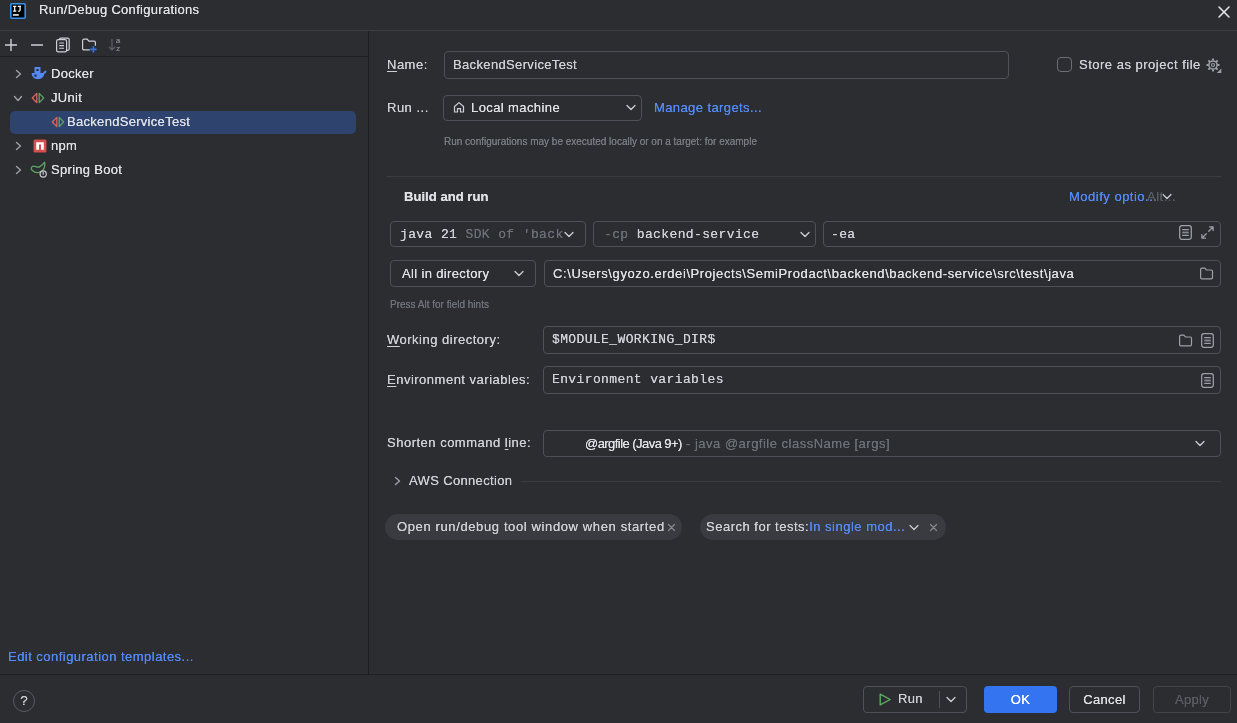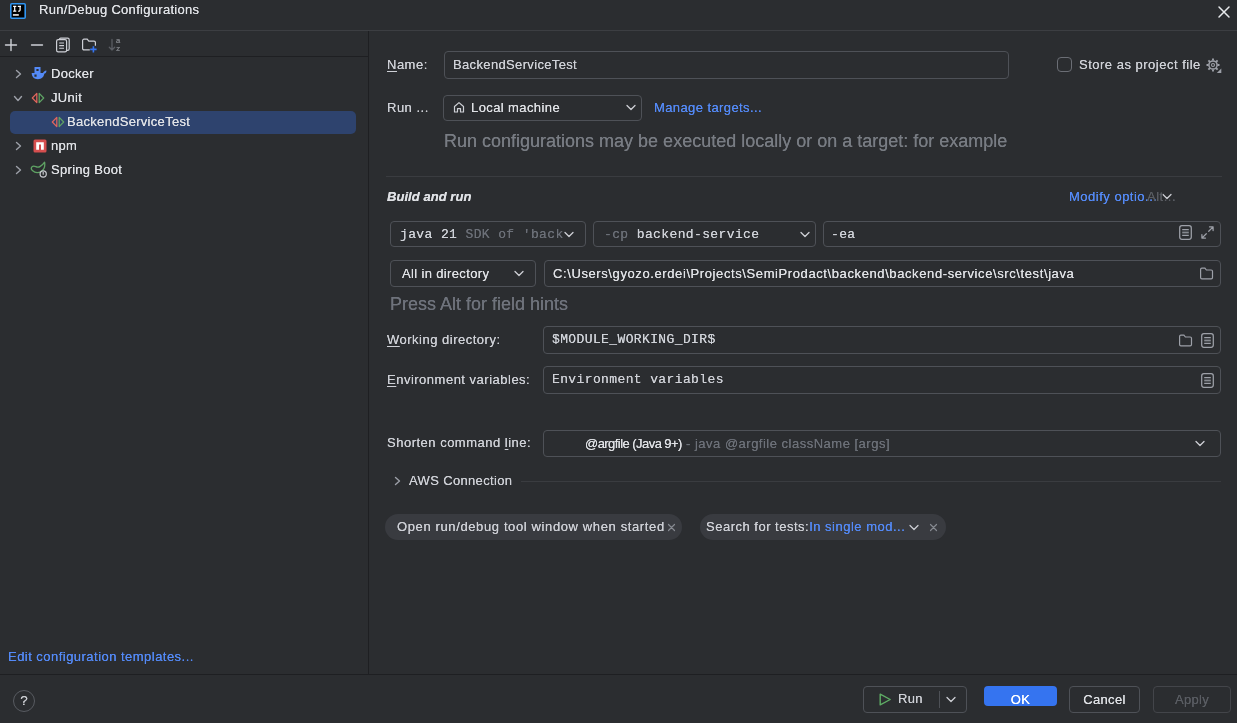--- a/index.html
+++ b/index.html
@@ -1,20 +1,20 @@
 <!DOCTYPE html>
 <html><head><meta charset="utf-8"><style>
 html,body{margin:0;padding:0;background:#2b2d30;}
 #app{position:relative;width:1237px;height:723px;background:#2b2d30;overflow:hidden;
   font-family:"Liberation Sans",sans-serif;font-size:13px;color:#dfe1e5;
   -webkit-font-smoothing:antialiased;text-shadow:0 0 .45px currentColor;}
 .abs{position:absolute;}
 .lbl{position:absolute;line-height:16px;letter-spacing:.5px;color:#ced0d6;white-space:nowrap;}
 .link{color:#548af7 !important;}
-.hint{position:absolute;line-height:15px;font-size:18px;color:#787c83;letter-spacing:0;white-space:nowrap;}
+.hint{position:absolute;line-height:15px;font-size:10px;color:#787c83;letter-spacing:0;white-space:nowrap;}
 .field{position:absolute;border:1px solid #4e5157;border-radius:4px;background:#2b2d30;box-sizing:border-box;}
 .mono{font-family:"Liberation Mono",monospace;font-size:13px;letter-spacing:.38px;}
 .mgray{color:#6c7078;}
 .hline{position:absolute;height:1px;background:#1e1f22;}
 .u{text-decoration:underline;text-underline-offset:2px;}
 .ftext{position:absolute;line-height:16px;white-space:nowrap;color:#ced0d6;}
 svg{display:block;}
 .pill{position:absolute;height:26px;border-radius:13px;background:#393b40;color:#dfe1e5;}
 </style></head>
 <body>
@@ -165,21 +165,21 @@
       <svg width="12" height="8" viewBox="0 0 12 8">
         <path d="M2 1.5 L6 5.5 L10 1.5" fill="none" stroke="#ced0d6" stroke-width="1.3" stroke-linecap="round" stroke-linejoin="round"></path>
       </svg>
     </div>
 <div class="ftext link" style="left:654px;top:100px;letter-spacing:.4px;">Manage targets...</div>
 
 <div class="hint" style="left:444px;top:134px;">Run configurations may be executed locally or on a target: for example</div>
 
 <div class="hline" style="left:386px;top:176px;width:836px;background:#3a3c40;"></div>
 
-<div class="abs" style="left:387px;top:189px;font-weight:bold;letter-spacing:.05px;font-style:italic;">Build and run</div>
+<div class="abs" style="left:404px;top:189px;font-weight:bold;letter-spacing:.05px;">Build and run</div>
 <div class="ftext link" style="left:1069px;top:189px;letter-spacing:.5px;">Modify optio...</div>
 <div class="abs" style="left:1161px;top:193px;">
       <svg width="12" height="8" viewBox="0 0 12 8">
         <path d="M2 1.5 L6 5.5 L10 1.5" fill="none" stroke="#ced0d6" stroke-width="1.3" stroke-linecap="round" stroke-linejoin="round"></path>
       </svg>
     </div>
 <div class="ftext" style="left:1117px;top:189px;color:#5a5d63;letter-spacing:.5px;margin-left:30px;">Alt...</div>
 
 <div class="field" style="left:390px;top:221px;width:196px;height:26px;overflow:hidden;"></div>
 <div class="ftext mono" style="left:400px;top:227px;color:#cfd2d8;">java 21 <span class="mgray">SDK of 'back</span></div>
@@ -302,16 +302,16 @@
       </svg>
     </div>
 <div class="ftext" style="left:898px;top:691px;letter-spacing:.3px;">Run</div>
 <div class="abs" style="left:939px;top:691px;width:1px;height:17px;background:#4e5157;"></div>
 <div class="abs" style="left:945px;top:696px;">
       <svg width="12" height="8" viewBox="0 0 12 8">
         <path d="M2 1.5 L6 5.5 L10 1.5" fill="none" stroke="#ced0d6" stroke-width="1.3" stroke-linecap="round" stroke-linejoin="round"></path>
       </svg>
     </div>
 
-<div class="abs" style="left:984px;top:686px;width:73px;height:20px;background:#3574f0;border-radius:4px;color:#fff;text-align:center;line-height:27px;letter-spacing:.3px;">OK</div>
+<div class="abs" style="left:984px;top:686px;width:73px;height:27px;background:#3574f0;border-radius:4px;color:#fff;text-align:center;line-height:27px;letter-spacing:.3px;">OK</div>
 <div class="abs" style="left:1069px;top:686px;width:71px;height:27px;border:1px solid #4e5157;border-radius:4px;box-sizing:border-box;text-align:center;line-height:25px;letter-spacing:.3px;color:#dfe1e5;">Cancel</div>
 <div class="abs" style="left:1153px;top:686px;width:78px;height:27px;border:1px solid #43454a;border-radius:4px;box-sizing:border-box;text-align:center;line-height:25px;letter-spacing:.3px;color:#5a5d63;">Apply</div>
 
 </div>
 </body></html>

